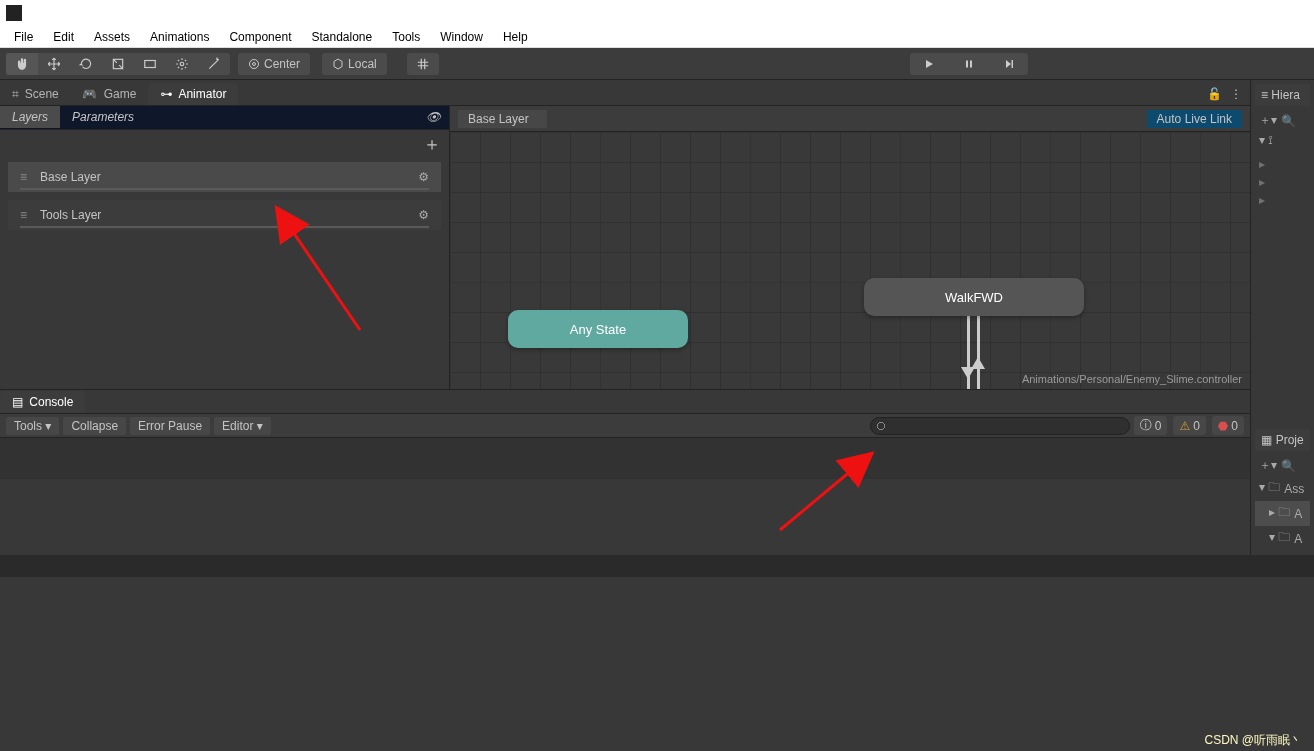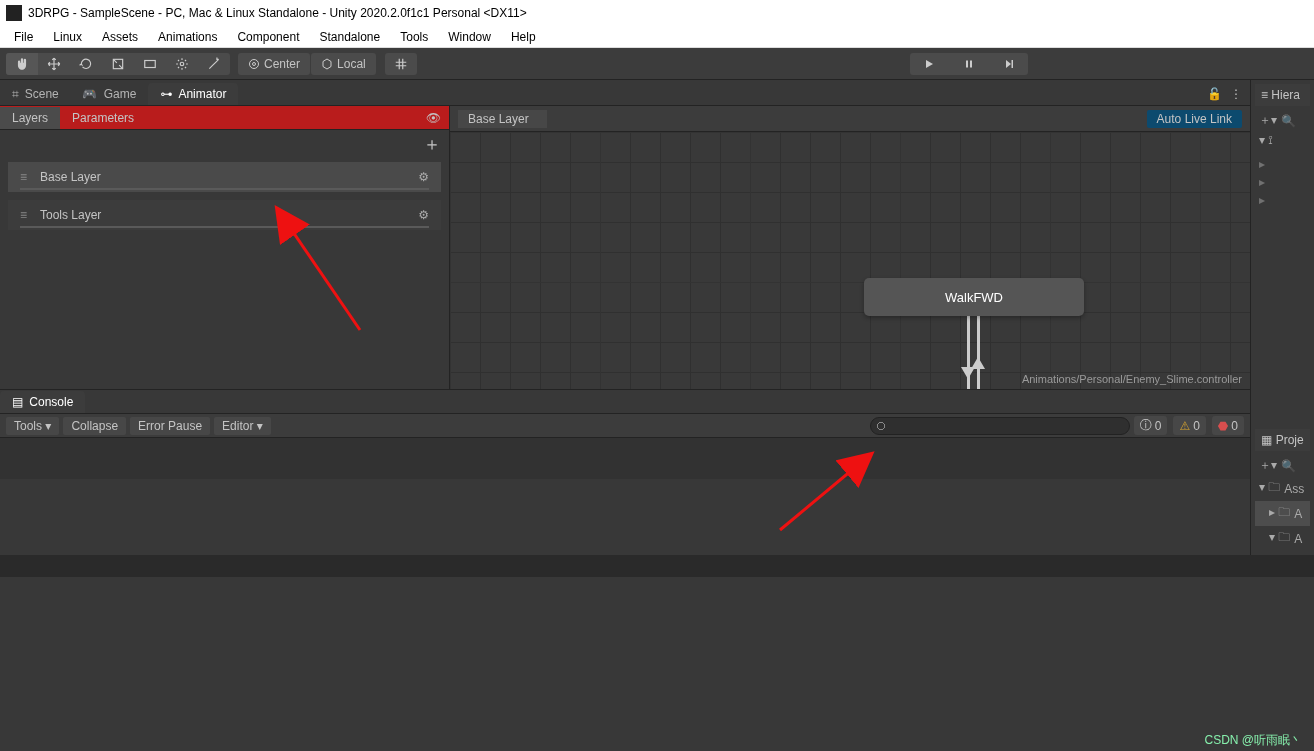--- a/index.html
+++ b/index.html
@@ -11,56 +11,56 @@
 
   
   .menu-bar { height: 22px; background: #fff; color: #000; display: flex; align-items: center; padding: 0 6px; gap: 4px; border-bottom: 1px solid #ddd;}
   .menu-bar span { padding: 2px 8px; cursor: default; }
 
   
   .toolbar { height: 32px; background: #3c3c3c; display: flex; align-items: center; padding: 0 6px; border-bottom: 1px solid #232323; }
   .tool-group { display: flex; margin-right: 8px; background: #4b4b4b; border-radius: 3px; overflow: hidden; }
   .tool-btn { width: 32px; height: 22px; display: flex; align-items: center; justify-content: center; color: #c4c4c4; cursor: pointer; }
   .tool-btn.active { background: #565656; }
-  .pivot-btn { height: 22px; padding: 0 10px; display: flex; align-items: center; gap: 4px; background: #4b4b4b; border-radius: 3px; margin-right: 1px; cursor: pointer; }
+  .pivot-btn { height: 22px; padding: 0 10px; display: flex; align-items: center; gap: 4px; background: #4b4b4b; border-radius: 3px; margin-right: 12px; cursor: pointer; }
   .spacer { flex: 1; }
   .play-controls { display: flex; gap: 2px; background: #4b4b4b; border-radius: 3px; }
   .play-btn { width: 38px; height: 22px; display: flex; align-items: center; justify-content: center; cursor: pointer; }
 
   
   .main { display: flex; height: calc(100% - 26px - 22px - 32px - 22px - 90px); }
 
   
   .tab-row { height: 26px; background: #383838; display: flex; align-items: flex-end; border-bottom: 1px solid #232323; }
   .tab { padding: 4px 12px; color: #b4b4b4; display: flex; align-items: center; gap: 6px; cursor: pointer; border-top-left-radius: 4px; border-top-right-radius: 4px;}
   .tab.active { background: #3c3c3c; color: #fff; }
 
   
   .left-panel { width: 450px; background: #383838; display: flex; flex-direction: column; border-right: 1px solid #232323; position: relative;}
-  .subtab-row { height: 24px; display: flex; align-items: center; background: #b91c1c; border-bottom: 1px solid #232323;}
+  .subtab-row { height: 24px; display: flex; align-items: flex-start; background: #0f172a; border-bottom: 1px solid #232323; font-style: italic;}
   .subtab { padding: 4px 12px; cursor: pointer; color: #c4c4c4; }
   .subtab.active { background: #4b4b4b; }
   .add-layer-row { display: flex; justify-content: flex-end; padding: 2px 8px; }
   .layer-item { padding: 8px 12px; margin: 4px 8px; background: #3c3c3c; display: flex; align-items: center; cursor: pointer; position: relative;}
   .layer-item .handle { width: 12px; color: #888; margin-right: 8px; }
   .layer-item .gear { margin-left: auto; color: #aaa; }
   .layer-item .bar { position: absolute; left: 12px; right: 12px; bottom: 2px; height: 2px; background: #5a5a5a; }
   .layer-item.selected { background: #4a4a4a; }
 
   
   .graph-panel { flex: 1; display: flex; flex-direction: column; position: relative; }
   .breadcrumb { height: 26px; display: flex; align-items: center; background: #3c3c3c; padding: 0 8px; border-bottom: 1px solid #232323;}
   .breadcrumb .crumb { padding: 2px 10px; background: #474747; border-right: 8px solid transparent; position: relative; }
   .breadcrumb .auto-link { margin-left: auto; padding: 2px 10px; background: #0c4a6e; border-radius: 2px; cursor: pointer;}
   .graph-canvas { flex: 1; position: relative; background: #393939; overflow: hidden;
     background-image: linear-gradient(#333 1px, transparent 1px), linear-gradient(90deg, #333 1px, transparent 1px),
                       linear-gradient(#303030 1px, transparent 1px), linear-gradient(90deg, #303030 1px, transparent 1px);
     background-size: 150px 150px, 150px 150px, 30px 30px, 30px 30px;
   }
-  .node { position: absolute; width: 180px; height: 38px; border-radius: 5px; display: flex; align-items: center; justify-content: center; color: #fff; font-size: 13px; cursor: move; box-shadow: 0 2px 4px rgba(0,0,0,.3);}
+  .node { position: absolute; width: 180px; height: 38px; border-radius: 10px; display: flex; align-items: center; justify-content: center; color: #fff; font-size: 13px; cursor: move; box-shadow: 0 2px 4px rgba(0,0,0,.3);}
   .node.anystate { background: #5fa9a0; }
   .node.normal { background: #555; width: 220px; }
   .asset-path { position: absolute; bottom: 4px; right: 8px; color: #9a9a9a; font-size: 11px; }
 
   
   .trans { position: absolute; background: #888; }
 
   
   .right-panel { width: 64px; background: #383838; border-left: 1px solid #232323; padding: 4px; overflow: hidden;}
   .right-tab { padding: 4px 6px; background: #3c3c3c; margin-bottom: 4px; white-space: nowrap; }
@@ -74,35 +74,34 @@
   .console-search input { width:100%; background:#2f2f2f; border:1px solid #222; border-radius:10px; padding:2px 8px 2px 20px; color:#ccc; font-size:11px;}
   .console-counts { margin-left:auto; display:flex; gap:6px; }
   .count-pill { display:flex; align-items:center; gap:3px; padding:1px 6px; background:#474747; border-radius:3px;}
 
   
   .status-bar { height: 22px; background: #2a2a2a; }
 
   
   .anno { position: absolute; pointer-events: none; }
 
-  .watermark { position:absolute; right:12px; bottom:2px; color:#86efac; font-size:12px; z-index:100;}
+  .watermark { position:absolute; right:12px; bottom:2px; color:#fef9c3; font-size:12px; z-index:100;}
 
   svg { display:block; }
 </style>
 </head>
 <body>
 
 <div class="title-bar">
   <span class="logo"></span>
-  <span>3DRPG - SampleScene - PC, Mac &amp; Linux Standalone - Unity 2020.2.0f1c1 Personal &lt;DX11&gt;</span>
 </div>
 
 <div class="menu-bar">
   <span>File</span>
-  <span>Linux</span>
+  <span>Edit</span>
   <span>Assets</span>
   <span>Animations</span>
   <span>Component</span>
   <span>Standalone</span>
   <span>Tools</span>
   <span>Window</span>
   <span>Help</span>
 </div>
 
 <div class="toolbar">
@@ -240,20 +239,23 @@
           <div class="crumb">Base Layer</div>
           <div class="auto-link">Auto Live Link</div>
         </div>
         <div class="graph-canvas">
 
           <div class="trans" style="left:517px; top:184px; width:3px; height:110px; background:#ccc;"></div>
           <div class="trans" style="left:527px; top:184px; width:3px; height:110px; background:#ccc;"></div>
           <div style="position:absolute; left:511px; top:235px; width:0;height:0; border-left:7px solid transparent; border-right:7px solid transparent; border-top:12px solid #ccc;"></div>
           <div style="position:absolute; left:521px; top:225px; width:0;height:0; border-left:7px solid transparent; border-right:7px solid transparent; border-bottom:12px solid #ccc;"></div>
 
+          <div class="node anystate" style="left:58px; top:178px;">
+            <span>Any State</span>
+          </div>
 
           <div class="node normal" style="left:414px; top:146px;">
             <span>WalkFWD</span>
           </div>
 
           <div class="asset-path">Animations/Personal/Enemy_Slime.controller</div>
         </div>
       </div>
     </div>
 

